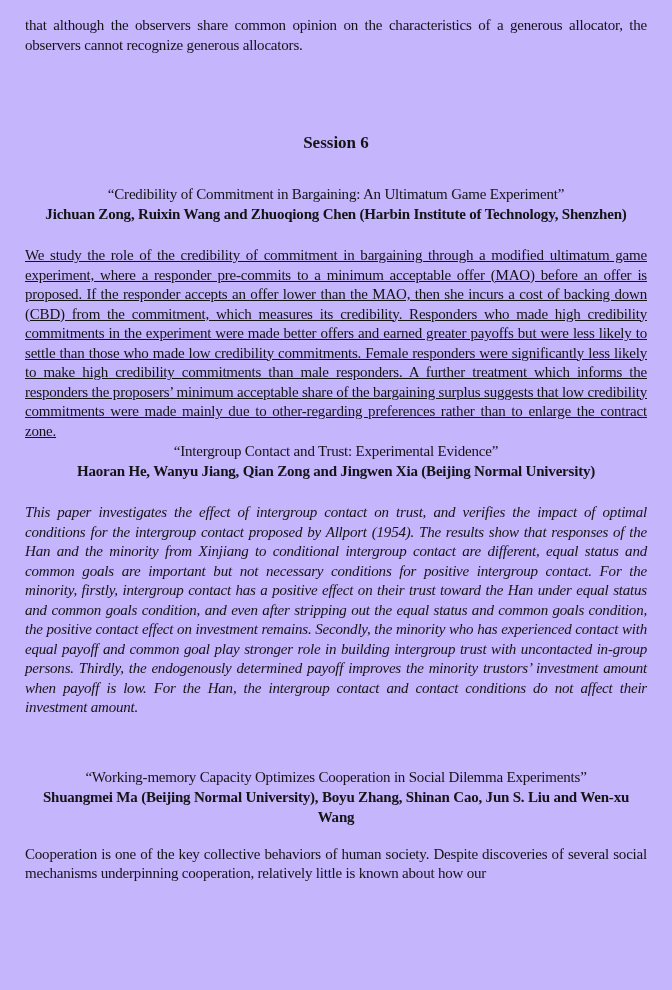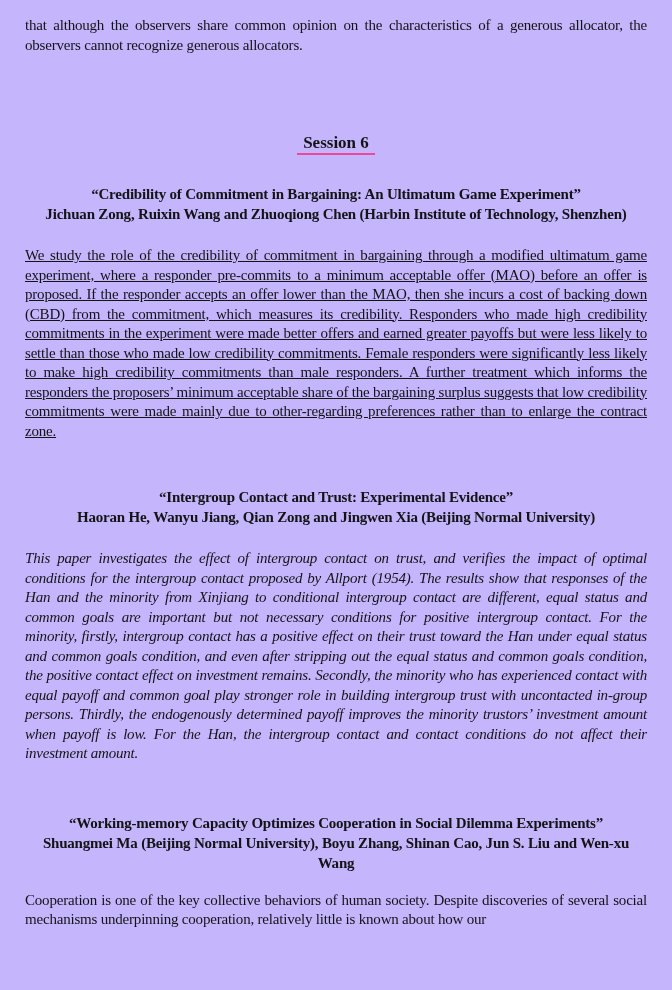--- a/index.html
+++ b/index.html
@@ -30,39 +30,39 @@
     margin-top: 0;
   }
   .session-header {
     margin-top: 76px;
     text-align: center;
     font-size: 17px;
     line-height: 24px;
     font-weight: bold;
   }
   .session-header .underlined {
-    border-bottom: 2px solid #ec4899;
+    border-bottom: 2px solid #c4b5fd;
     padding: 0 6px 1px 6px;
   }
   .paper-head {
     text-align: center;
     font-size: 15px;
     line-height: 20px;
     letter-spacing: -0.2px;
     margin: 0;
   }
   .paper-title {
-    font-weight: bold;
+    font-weight: normal;
   }
   .paper-authors {
     font-weight: bold;
   }
   .head-1 { margin-top: 29px; }
   .abs-1  { margin-top: 22px; text-decoration: underline; }
-  .head-2 { margin-top: 46px; }
+  .head-2 { }
   .abs-2  { margin-top: 22px; font-style: italic; }
   .head-3 { margin-top: 49px; }
   .abs-3  { margin-top: 18px; }
 </style>
 </head>
 <body>
 
 <div class="page">
 
   <p class="body-text continuation">that although the observers share common opinion on the characteristics of a generous allocator, the observers cannot recognize generous allocators.</p>

